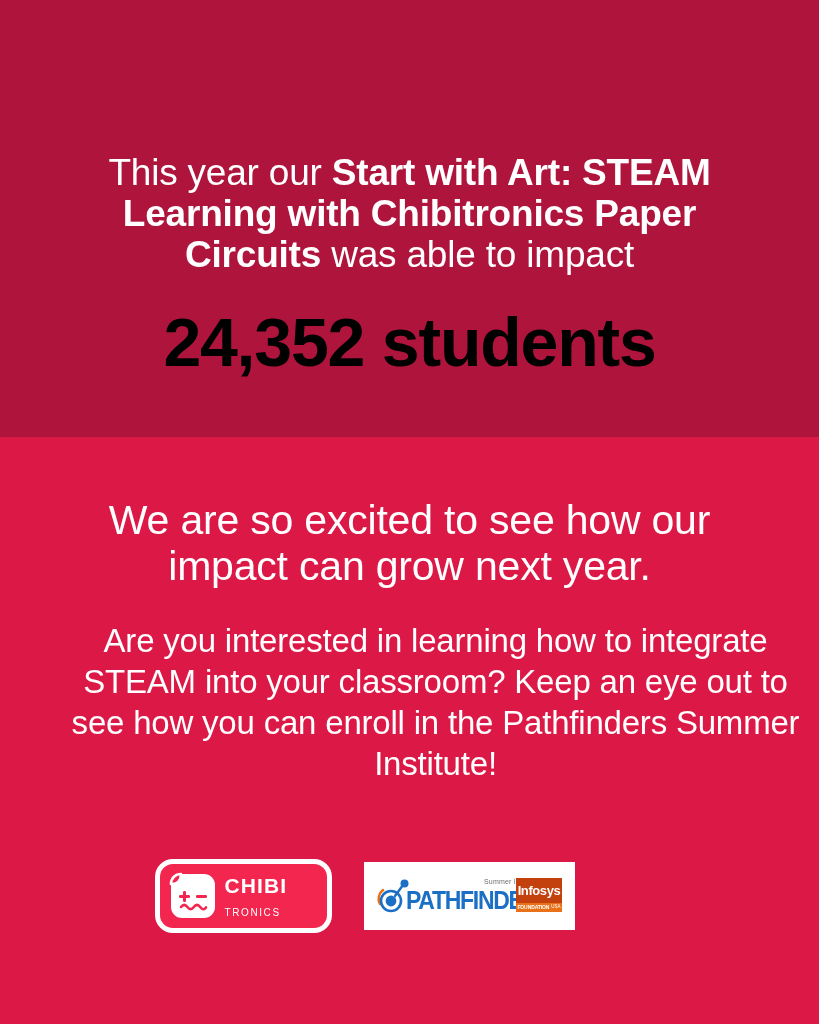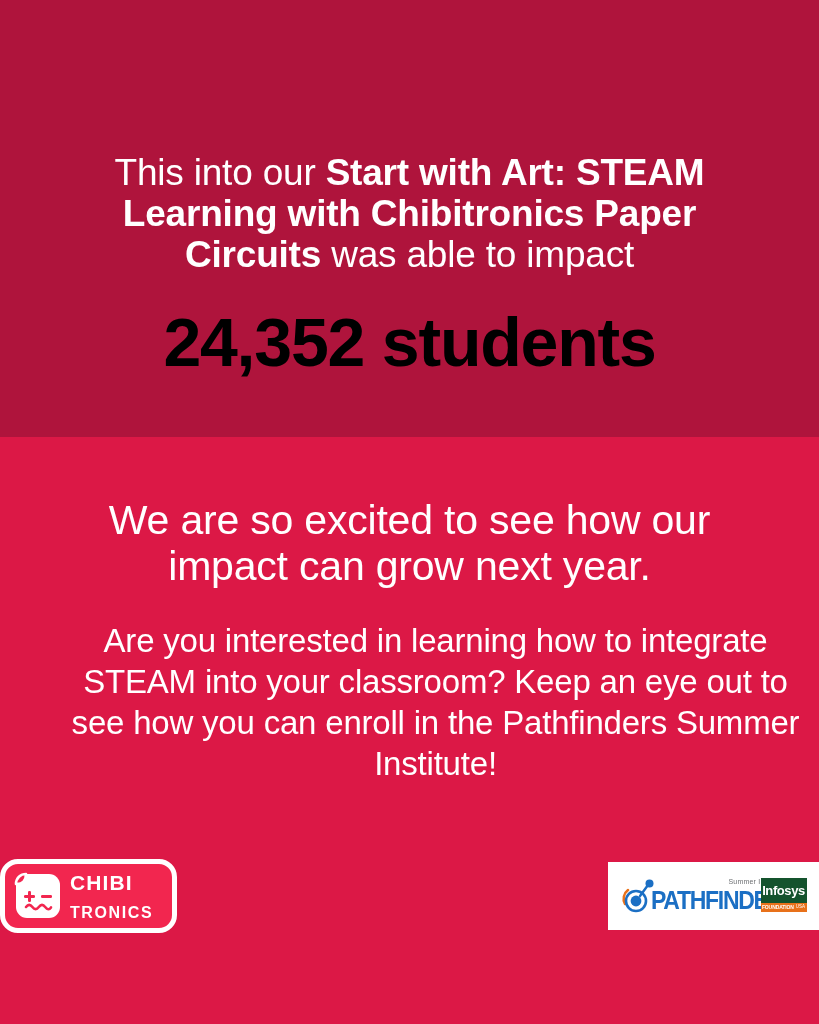--- a/index.html
+++ b/index.html
@@ -94,25 +94,25 @@
     font-weight: 400;
     letter-spacing: -0.2px;
     margin-left: 26px;
   }
 
   
   .logos {
     position: absolute;
     left: 0;
     top: 856px;
-    width: 819px;
+    width: 729px;
     height: 80px;
     display: flex;
     align-items: center;
-    justify-content: space-between;
+    justify-content: center;
     gap: 32px;
   }
 
   
   .chibi {
     position: relative;
     width: 177px;
     height: 74px;
     border: 5px solid #ffffff;
     border-radius: 18px;
@@ -139,22 +139,22 @@
     margin-left: 7px;
     color: #ffffff;
     line-height: 1;
   }
   .chibi-words .l1 {
     font-size: 21px;
     font-weight: 700;
     letter-spacing: 1.1px;
   }
   .chibi-words .l2 {
-    font-size: 16px;
-    font-weight: 700;
+    font-size: 10px;
+    font-weight: 400;
     letter-spacing: 1.6px;
     margin-top: 12px;
   }
 
   
   .pathfinders {
     width: 211px;
     height: 68px;
     background: #ffffff;
     box-sizing: border-box;
@@ -196,21 +196,21 @@
     line-height: 1;
     white-space: nowrap;
   }
   .pf-infosys {
     position: absolute;
     right: 0;
     top: 2px;
     width: 46px;
   }
   .pf-infosys .box {
-    background: #14532d;
+    background: #c2410c;
     height: 25px;
     display: flex;
     align-items: center;
     justify-content: center;
   }
   .pf-infosys .box span {
     color: #ffffff;
     font-size: 13px;
     font-weight: 700;
     letter-spacing: -0.4px;
@@ -239,21 +239,21 @@
 </style>
 </head>
 <body>
 
 <div id="poster">
 
   <div class="band-top"></div>
   <div class="band-bottom"></div>
 
   <div class="headline">
-    <span>This into our </span><b>Start with Art: STEAM Learning with Chibitronics Paper Circuits</b><span> was able to impact</span>
+    <span>This year our </span><b>Start with Art: STEAM Learning with Chibitronics Paper Circuits</b><span> was able to impact</span>
   </div>
 
   <div class="bignum">24,352 students</div>
 
   <div class="body-1">We are so excited to see how our impact can grow next year.</div>
   <div class="body-2">Are you interested in learning how to integrate STEAM into your classroom? Keep an eye out to see how you can enroll in the Pathfinders Summer Institute!</div>
 
   <div class="logos">
 
     <div class="chibi">

